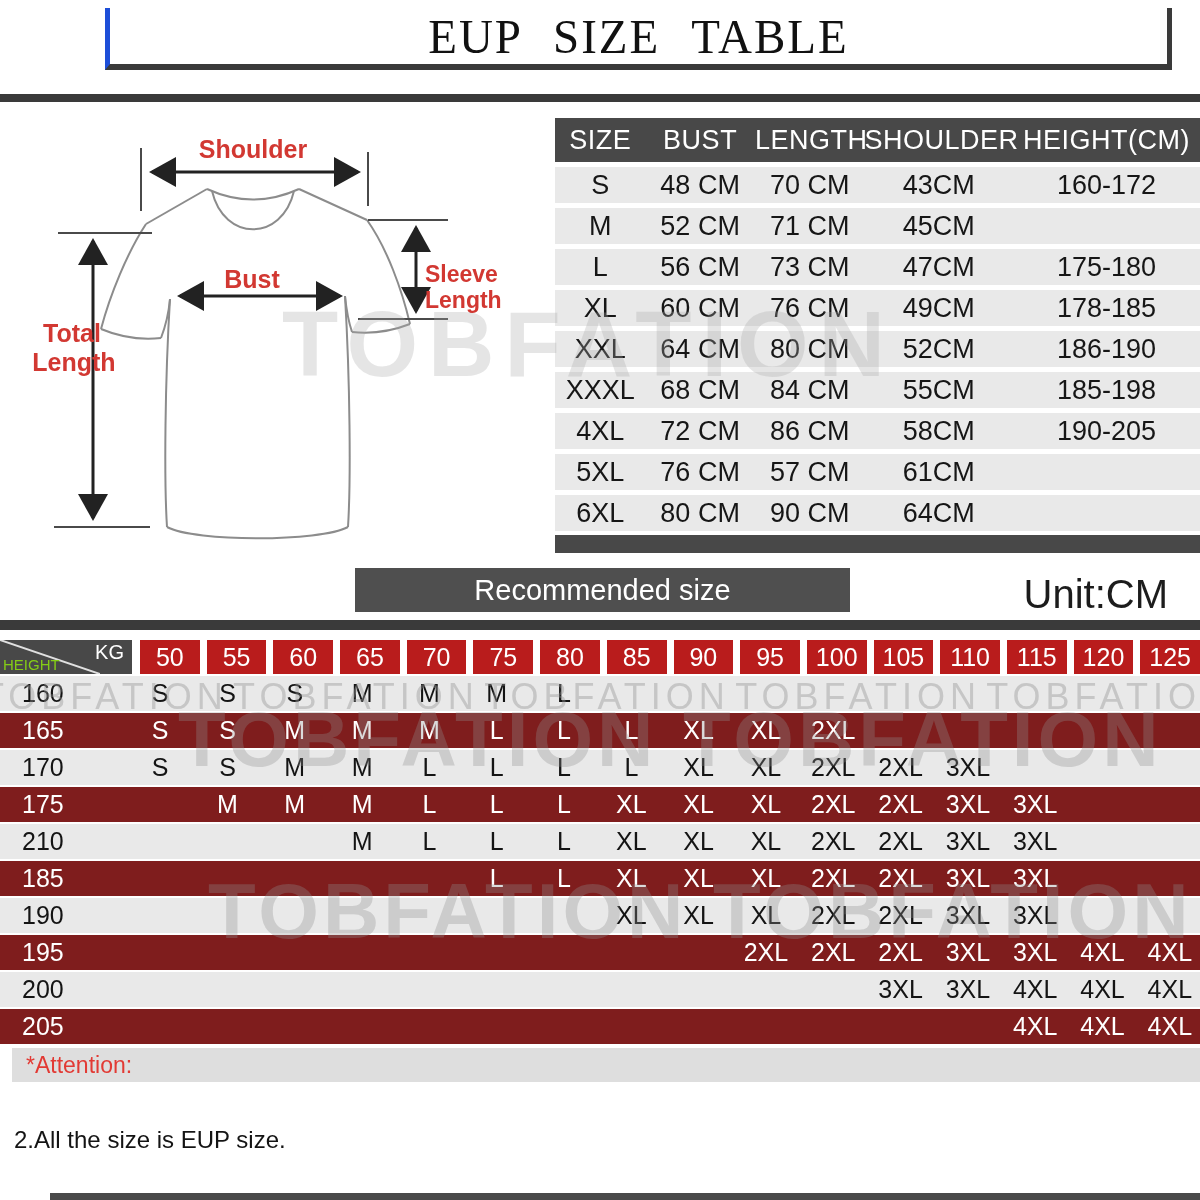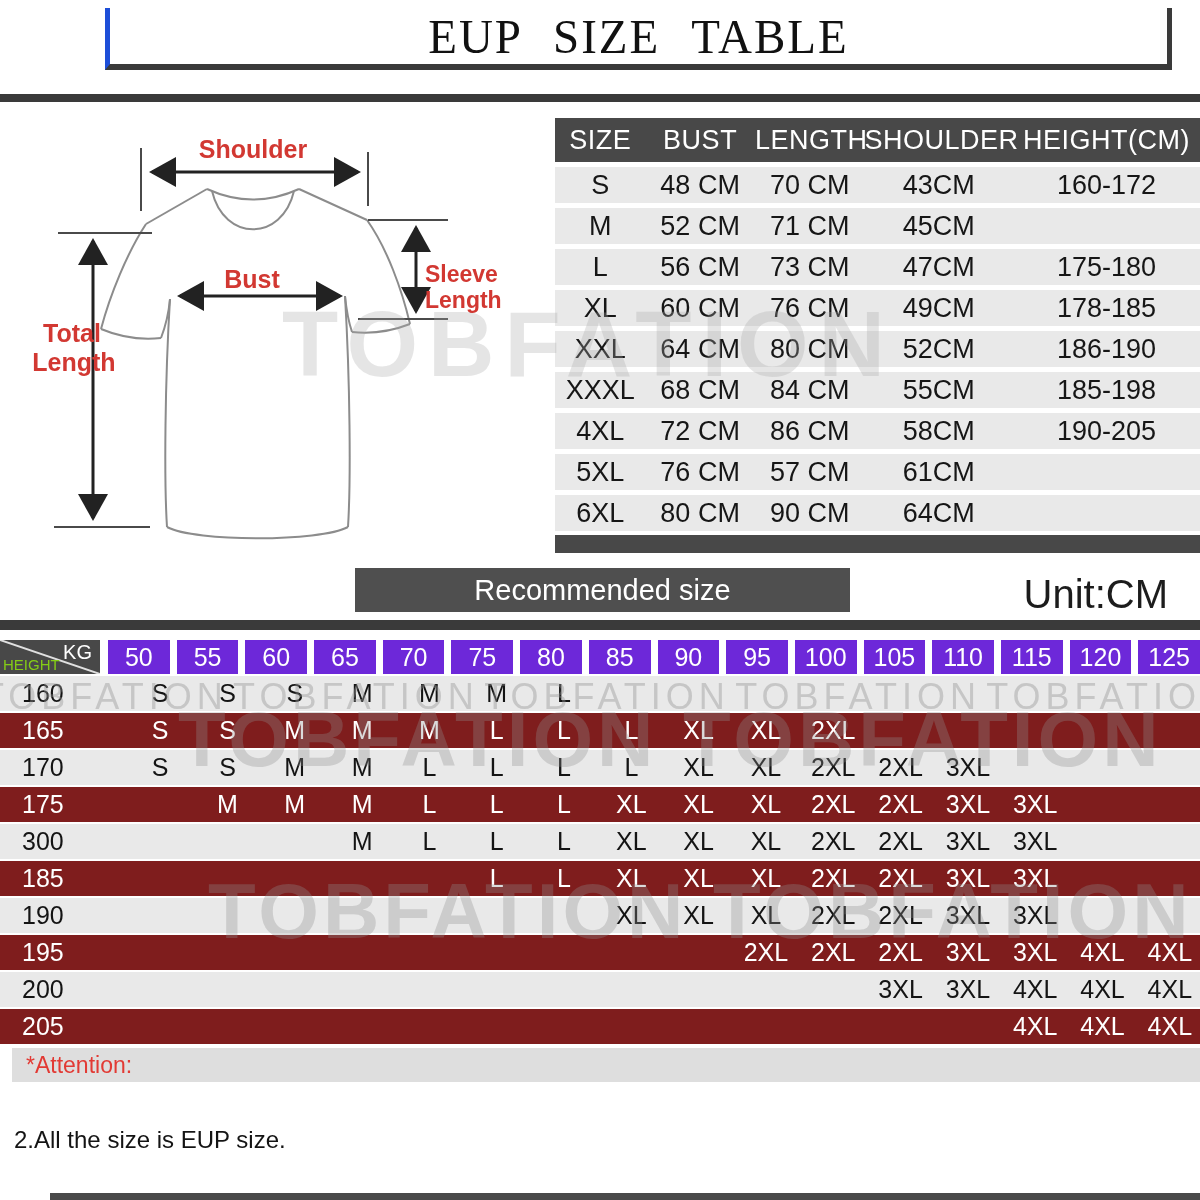--- a/index.html
+++ b/index.html
@@ -37,22 +37,22 @@
   .unit-label{position:absolute;right:32px;top:572px;font-size:40px;color:#1c1c1c;}
   .mid-divider{position:absolute;left:0;top:620px;width:1200px;height:10px;background:#3a3a3a;}
 
   
   .matrix{position:absolute;left:0;top:640px;width:1200px;}
   .mx-row{display:flex;}
   .mx-corner{width:100px;flex:none;position:relative;}
   .mx-cells{flex:1;display:flex;gap:7px;margin-left:8px;}
   .mx-cell{flex:1;display:flex;align-items:center;justify-content:center;}
   .mx-header{height:34px;}
-  .mx-header .mx-corner{background:#484848;}
-  .mx-header .mx-cell{background:#6d28d9;color:#fff;font-size:25px;}
+  .mx-header .mx-corner{background:#484848;padding-left:32px;}
+  .mx-header .mx-cell{background:#b91c1c;color:#fff;font-size:25px;}
   .corner-kg{position:absolute;top:1px;right:8px;color:#fff;font-size:20px;}
   .corner-height{position:absolute;bottom:1px;left:3px;color:#84cc16;font-size:15px;}
   .mx-body{height:35px;margin-top:2px;font-size:25px;}
   .mx-body.light{background:#e9e9e9;color:#141414;}
   .mx-body.dark{background:#7f1d1d;color:#fff;}
   .mx-height{display:flex;align-items:center;padding-left:22px;width:78px;flex:none;}
 
   
   .wm{position:absolute;pointer-events:none;z-index:6;white-space:nowrap;
       font-family:"Liberation Sans",sans-serif;}
@@ -317,21 +317,21 @@
             <div class="mx-cell">XL</div>
             <div class="mx-cell">2XL</div>
             <div class="mx-cell">2XL</div>
             <div class="mx-cell">3XL</div>
             <div class="mx-cell">3XL</div>
             <div class="mx-cell"></div>
             <div class="mx-cell"></div>
           </div>
         </div>
         <div class="mx-row mx-body light">
-          <div class="mx-height">300</div>
+          <div class="mx-height">210</div>
           <div class="mx-cells" style="margin-left: 30px;">
             <div class="mx-cell"></div>
             <div class="mx-cell"></div>
             <div class="mx-cell"></div>
             <div class="mx-cell">M</div>
             <div class="mx-cell">L</div>
             <div class="mx-cell">L</div>
             <div class="mx-cell">L</div>
             <div class="mx-cell">XL</div>
             <div class="mx-cell">XL</div>

